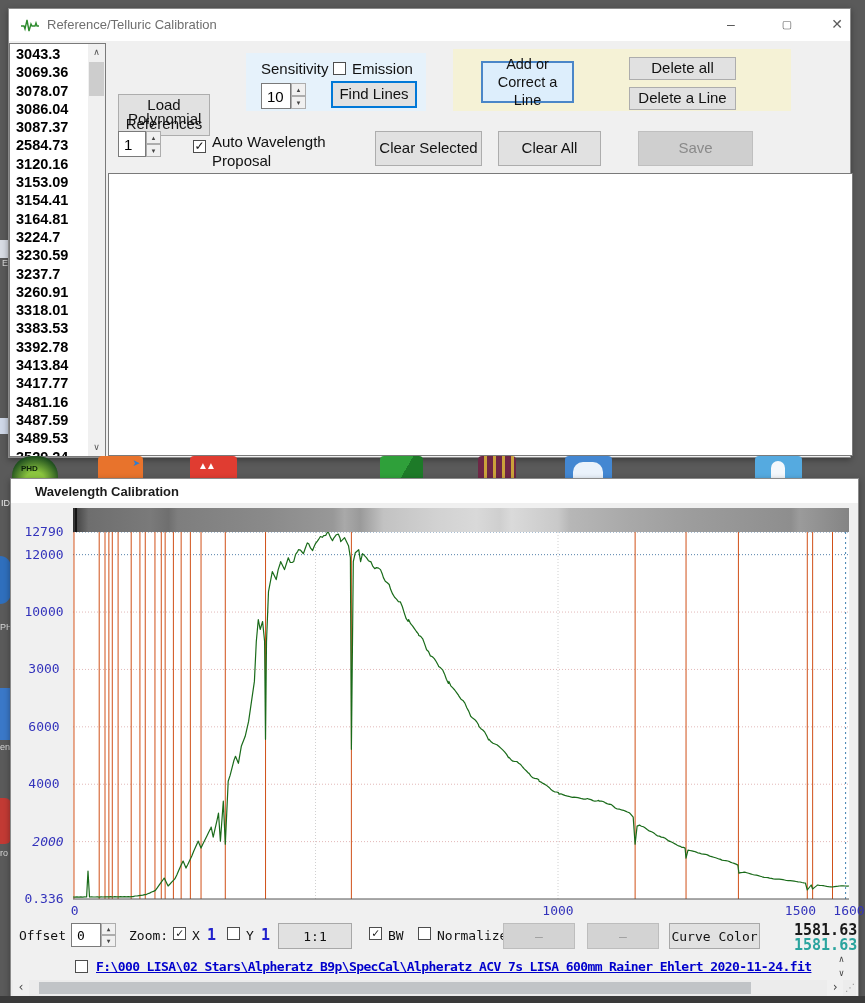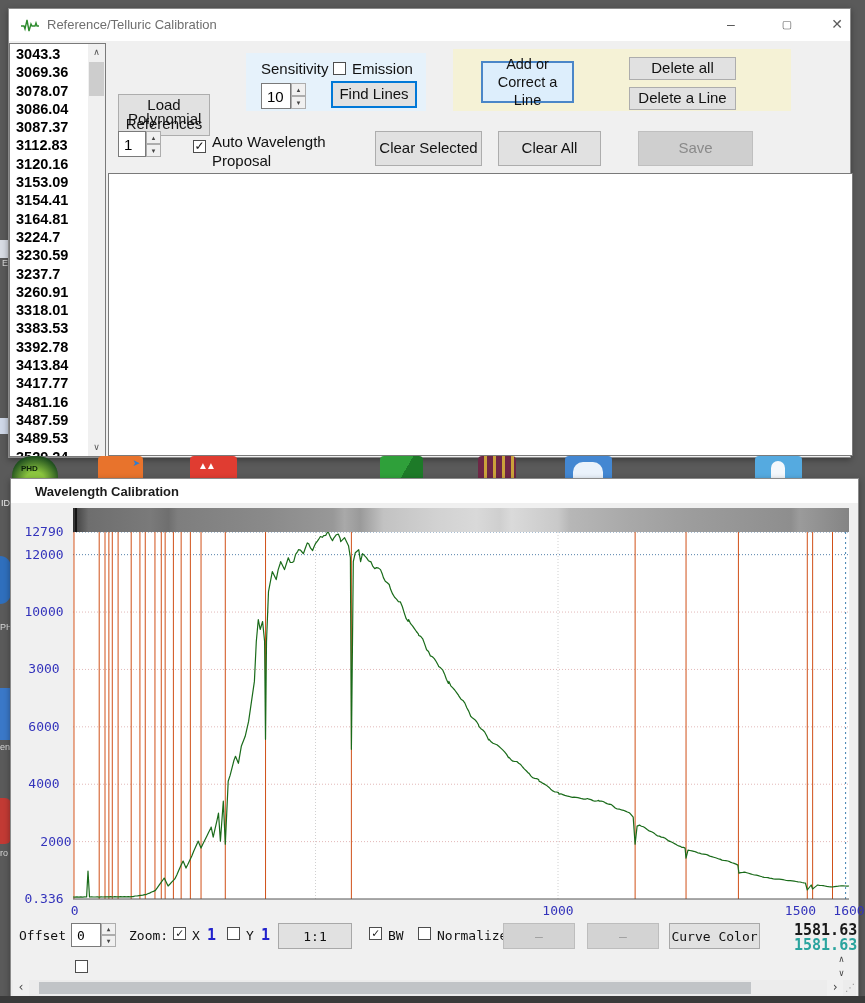--- a/index.html
+++ b/index.html
@@ -87,21 +87,21 @@
       <span class="win-btn" style="left:806px;">✕</span>
     </div>
 
     <div id="listbox">
       <ul id="wave-list">
           <li>3043.3</li>
           <li>3069.36</li>
           <li>3078.07</li>
           <li>3086.04</li>
           <li>3087.37</li>
-          <li>3112.83</li>
+          <li>2584.73</li>
           <li>3120.16</li>
           <li>3153.09</li>
           <li>3154.41</li>
           <li>3164.81</li>
           <li>3224.7</li>
           <li>3230.59</li>
           <li>3237.7</li>
           <li>3260.91</li>
           <li>3318.01</li>
           <li>3383.53</li>
@@ -246,21 +246,21 @@
         <div class="strip-tick"></div>
       </div>
 
     <div id="ylabels">
         <span class="tick ylab" style="left: 8px; top: 45px;">12790</span>
         <span class="tick ylab" style="left: 8px; top: 67.6685px;">12000</span>
         <span class="tick ylab" style="left: 8px; top: 125.057px;">10000</span>
         <span class="tick ylab" style="left: 8px; top: 182.446px;">3000</span>
         <span class="tick ylab" style="left: 8px; top: 239.834px;">6000</span>
         <span class="tick ylab" style="left: 8px; top: 297.223px;">4000</span>
-        <span class="tick ylab" style="left: 20px; top: 354.611px;">2000</span>
+        <span class="tick ylab" style="left: 12px; top: 354.611px; font-style: italic;">2000</span>
         <span class="tick ylab" style="left: 8px; top: 411.99px;">0.336</span>
       </div>
     <div id="xlabels">
         <span class="tick" style="left: 62px; top: 424px; transform: translateX(-30%);">0</span>
         <span class="tick" style="left: 304.5px; top: 424px; transform: translateX(-50%); margin-top: 20px;">500</span>
         <span class="tick" style="left: 547px; top: 424px; transform: translateX(-50%);">1000</span>
         <span class="tick" style="left: 789.5px; top: 424px; transform: translateX(-50%);">1500</span>
         <span class="tick" style="left: 838px; top: 424px; transform: translateX(-50%);">1600</span>
       </div>
 
@@ -293,20 +293,21 @@
         <span>–</span>
       </div>
     <div class="btn2" style="left:658px;top:444px;width:91px;height:26px;">
         <span>Curve Color</span>
       </div>
 
     <span class="readout" id="readout1" style="left: 783px; top: 442px; color: rgb(26, 26, 26);">1581.63</span>
     <span class="readout" id="readout2" style="left: 783px; top: 457px; color: rgb(42, 164, 158);">1581.63</span>
 
     <span class="cb" style="left:64px;top:481px;"></span>
+    <a id="file-link" href="#" style="left:85px;top:480px;">F:\000 LISA\02 Stars\Alpheratz B9p\SpecCal\Alpheratz ACV 7s LISA 600mm Rainer Ehlert 2020-11-24.fit</a>
 
     <div class="sc-btn" style="left:822px;top:474px;width:17px;height:13px;font-size:9px;line-height:13px;">∧</div>
     <div class="sc-btn" style="left:822px;top:488px;width:17px;height:13px;font-size:9px;line-height:13px;">∨</div>
 
     <div class="hscroll" style="left:0;top:501px;width:845px;height:16px;">
       <div class="sc-btn" style="left:2px;top:0;width:16px;height:16px;font-size:12px;line-height:15px;">‹</div>
       <div style="position:absolute;left:28px;top:2px;width:712px;height:12px;background:#c1c4c7;"></div>
       <div class="sc-btn" style="left:816px;top:0;width:16px;height:16px;font-size:12px;line-height:15px;">›</div>
       <div style="position:absolute;left:834px;top:2px;font-size:10px;color:#9a9a9a;">⋰</div>
     </div>

